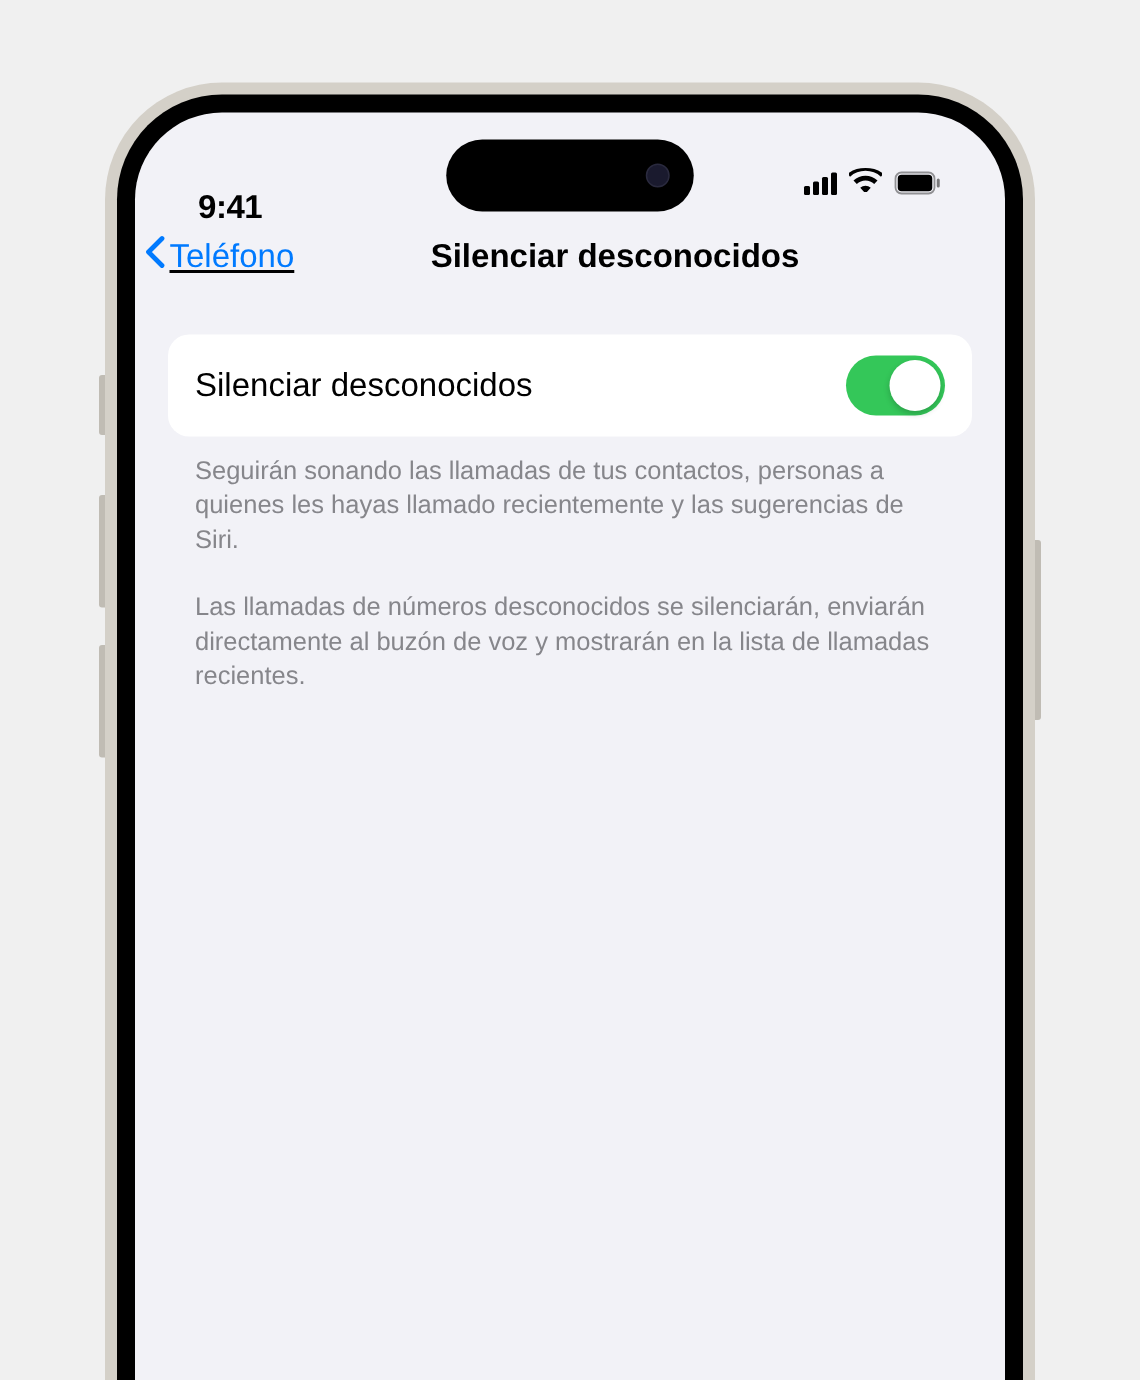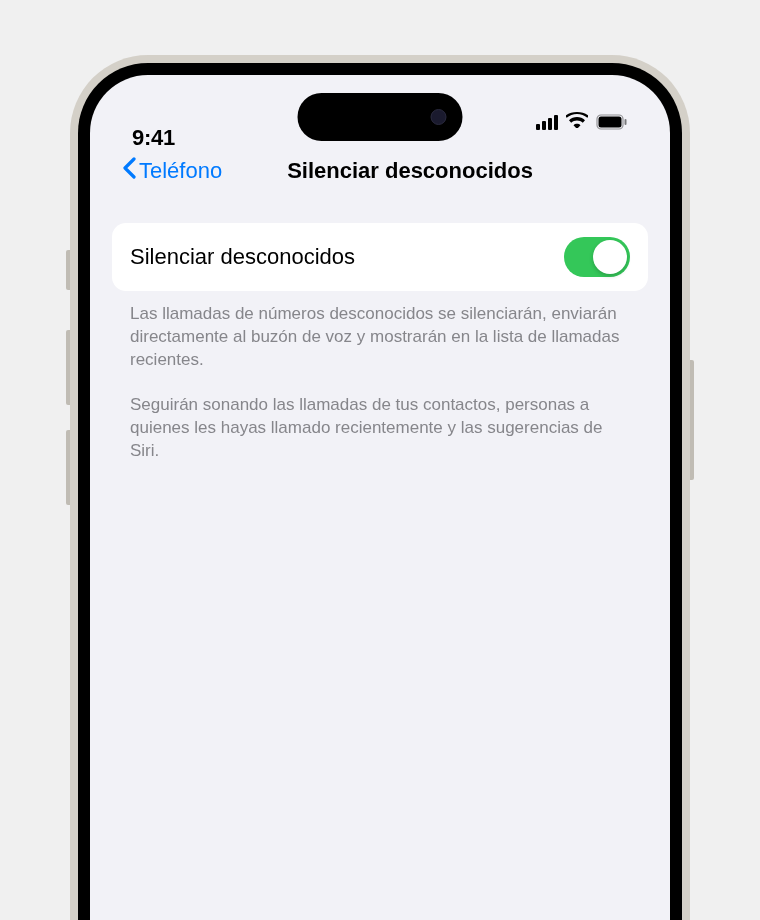--- a/index.html
+++ b/index.html
@@ -162,22 +162,23 @@
     }
     
     .battery-icon svg {
       width: 32px;
       height: 16px;
     }
     
     .nav-bar {
       display: flex;
       align-items: center;
-      padding: 12px 14px 14px 32px;
+      padding: 12px 14px 14px 6px;
       position: relative;
+      text-decoration: underline;
     }
     
     .back-button {
       display: flex;
       align-items: center;
       color: #007aff;
       font-size: 22px;
       cursor: pointer;
       z-index: 2;
     }
@@ -299,19 +300,19 @@
       <div class="settings-group">
         <div class="settings-row">
           <div class="settings-label">Silenciar desconocidos</div>
           <div class="toggle">
             <div class="toggle-knob"></div>
           </div>
         </div>
       </div>
 
       <div class="footer-text">
+        <p>Seguirán sonando las llamadas de tus contactos, personas a quienes les hayas llamado recientemente y las sugerencias de Siri.</p>
         <p>Las llamadas de números desconocidos se silenciarán, enviarán directamente al buzón de voz y mostrarán en la lista de llamadas recientes.</p>
-        <p>Seguirán sonando las llamadas de tus contactos, personas a quienes les hayas llamado recientemente y las sugerencias de Siri.</p>
       </div>
 
     </div>
   </div>
 </div>
 
 </body></html>

